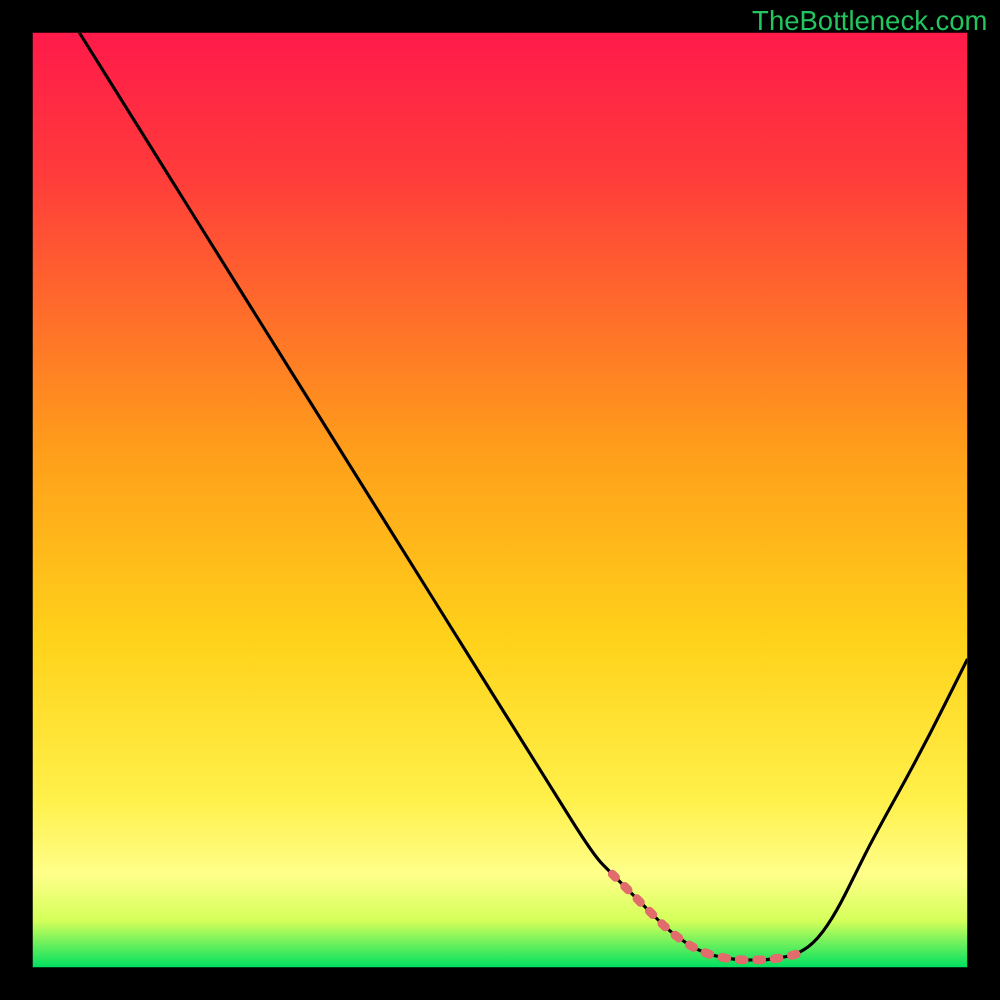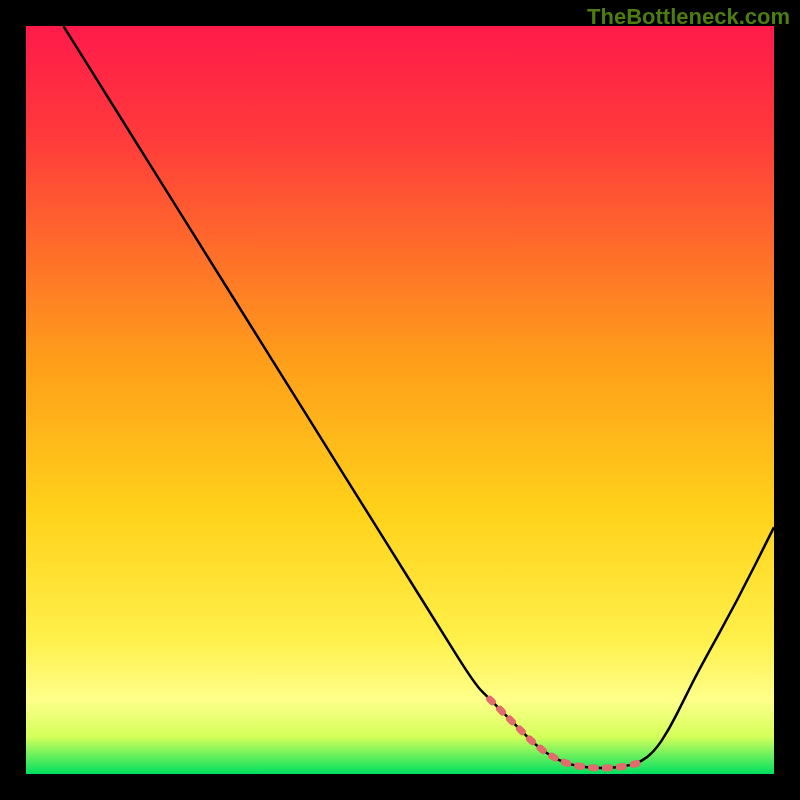--- a/index.html
+++ b/index.html
@@ -8,23 +8,23 @@
     height: 800px;
     background: #000;
     position: relative;
     font-family: Arial, sans-serif;
     overflow: hidden;
   }
   .watermark {
     position: absolute;
     top: 4px;
     right: 10px;
-    color: #4d7c0f;
+    color: #22c55e;
     font-size: 22px;
-    font-weight: bold;
+    font-weight: normal;
     z-index: 10;
   }
   .plot-area {
     position: absolute;
     left: 26px;
     top: 26px;
     width: 748px;
     height: 748px;
   }
   .plot-area svg {

